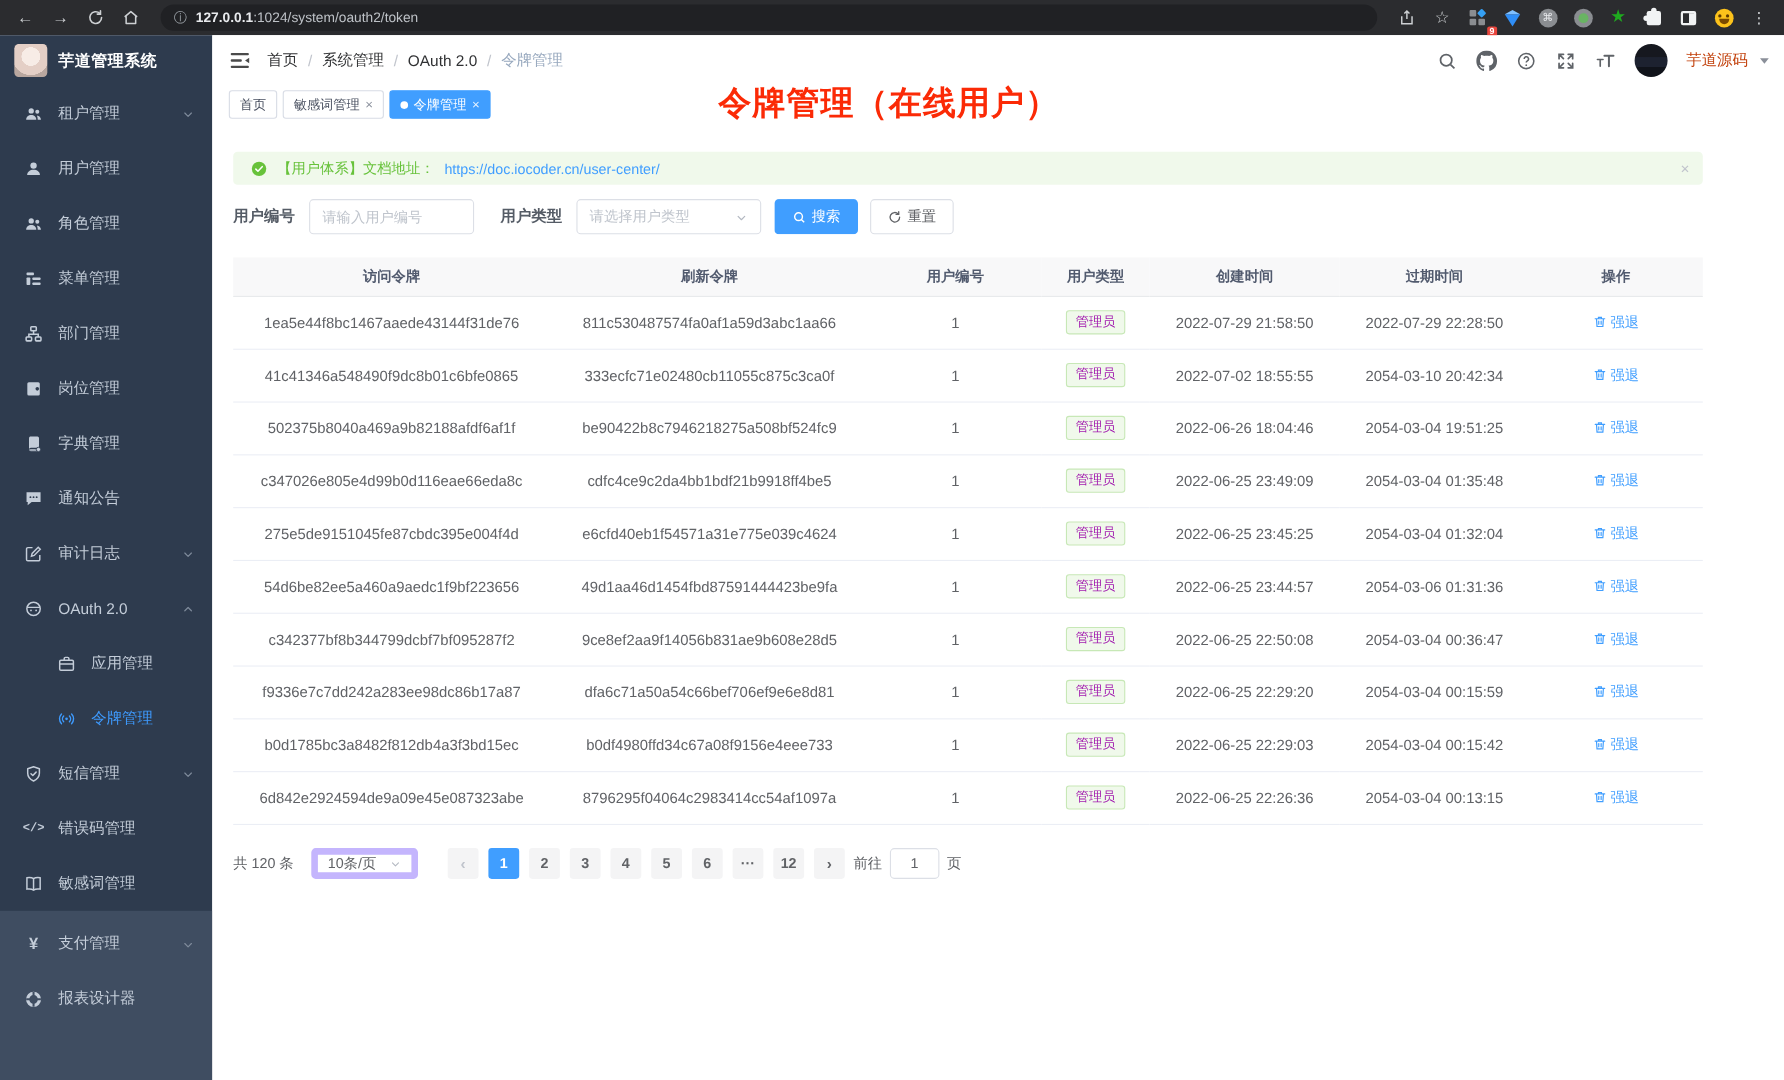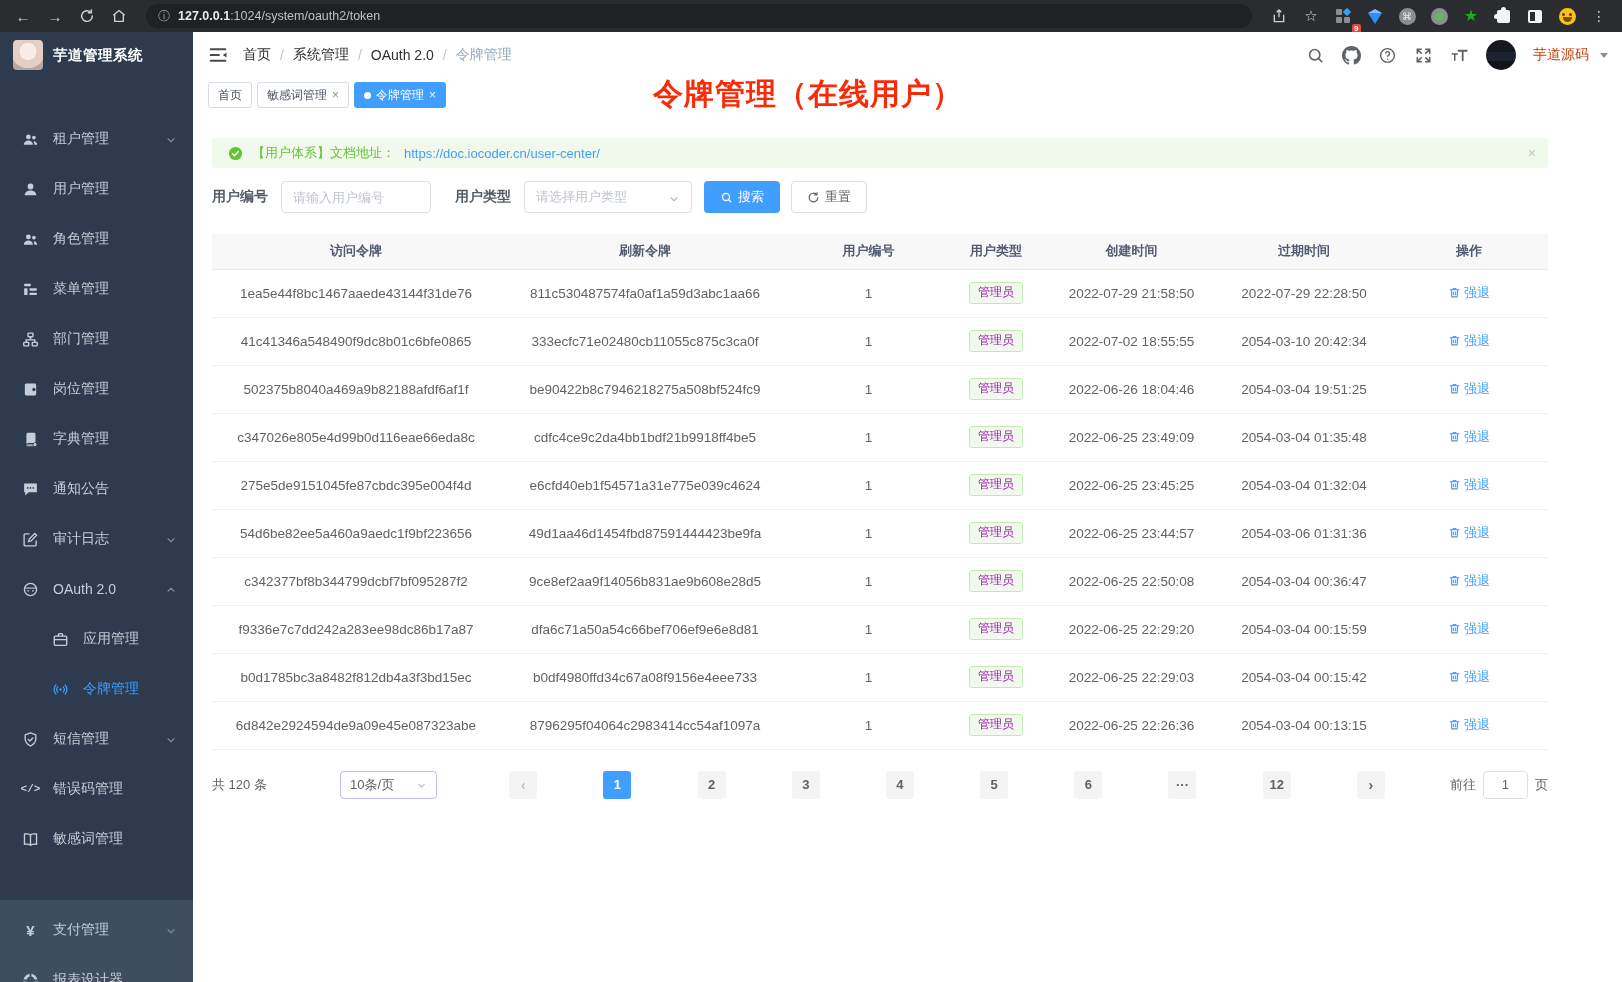--- a/index.html
+++ b/index.html
@@ -43,21 +43,21 @@
   .emoji-face:before { content:""; position:absolute; top:5px; left:3.5px; width:3px; height:3px;
                        border-radius:50%; background:#5f3a00; box-shadow:7px 0 0 #5f3a00; }
   .emoji-face:after { content:""; position:absolute; left:4px; top:9.5px; width:9px; height:4.5px;
                       border-radius:0 0 9px 9px; background:#7a4a00; }
   .kebab { color:#cdd0d3; font-size:14px; letter-spacing:0; }
 
   
   .app { display:flex; height:950px; }
 
   
-  .sidebar { width:193px; background:#2e3b4e; display:flex; flex-direction:column; flex:none;gap:36px; }
+  .sidebar { width:193px; background:#2e3b4e; display:flex; flex-direction:column; flex:none; }
   .logo-row { height:46px; display:flex; align-items:center; padding-left:13px; gap:10px; flex:none; }
   .logo-img { width:30px; height:30px; border-radius:4px; flex:none;
               background:radial-gradient(circle at 50% 38%, #f7ece6 0 35%, #e4cfc6 36% 70%, #b9a79f 71%); }
   .logo-title { color:#fff; font-size:14.5px; font-weight:700; letter-spacing:.5px; }
   .menu { flex:none; }
   .menu-item { height:50px; display:flex; align-items:center; padding:0 16px 0 22px;
                color:#c4cdd9; font-size:14px; cursor:pointer; }
   .menu-item .icon { width:17px; height:17px; margin-right:14px; flex:none; display:flex;
                      align-items:center; justify-content:center; }
   .menu-item .icon svg { width:100%; height:100%; }
@@ -130,24 +130,24 @@
                   text-align:center; border-bottom:1px solid #e8eaec; }
   table.grid td { height:48px; font-size:13.5px; color:#606266; text-align:center;
                   border-bottom:1px solid #ebeef5; white-space:nowrap; overflow:hidden; }
   .badge { display:inline-block; padding:2px 8px 3px; font-size:12px; color:#a21caf; background:#f0f9eb;
            border:1px solid #c7e8b6; border-radius:3px; line-height:1.3; }
   .action-link { color:#409eff; font-size:13px; display:inline-flex; align-items:center; gap:3px;
                  text-decoration:none; cursor:pointer; }
   .action-link svg { width:13px; height:13px; }
 
   .pagination { width:1336px; margin-top:21px; display:flex; align-items:center;
-                justify-content:space-between; font-size:13px; color:#606266; }
+                justify-content:flex-start; font-size:13px; color:#606266; }
   .pg-total { margin-right:16px; }
-  .pg-size { width:97px; height:28px; border:1px solid #c4b5fd; border-radius:4px; padding:0 9px;
-             display:flex; align-items:center; justify-content:space-between; margin-right:6px; }
+  .pg-size { width:97px; height:28px; border:6px solid #c4b5fd; border-radius:4px; padding:0 9px;
+             display:flex; align-items:center; justify-content:space-between; margin-right:18px; }
   .pg-size .chev { color:#b4b9c2; width:11px; height:11px; }
   .pg-btn { min-width:28px; height:28px; background:#f4f4f5; border-radius:3px; margin-left:9px;
             display:inline-flex; align-items:center; justify-content:center; font-size:13px;
             color:#606266; font-weight:600; cursor:pointer; padding:0 4px; }
   .pg-btn.arrow { font-size:14px; font-weight:700; }
   .pg-btn.disabled { color:#c0c4cc; }
   .pg-btn.active { background:#409eff; color:#fff; }
   .pg-goto { margin-left:8px; display:flex; align-items:center; gap:7px; }
   .pg-input { width:45px; height:28px; border:1px solid #dcdfe6; border-radius:4px;
               text-align:center; font-size:13px; color:#606266; outline:none; }

